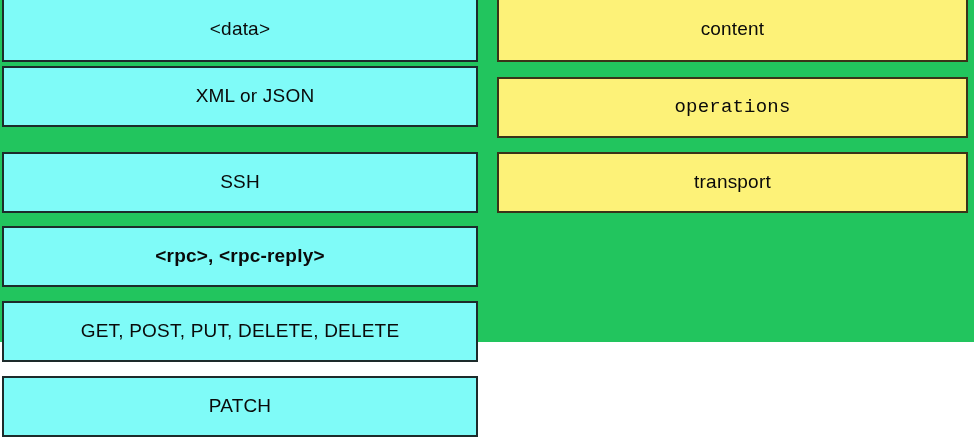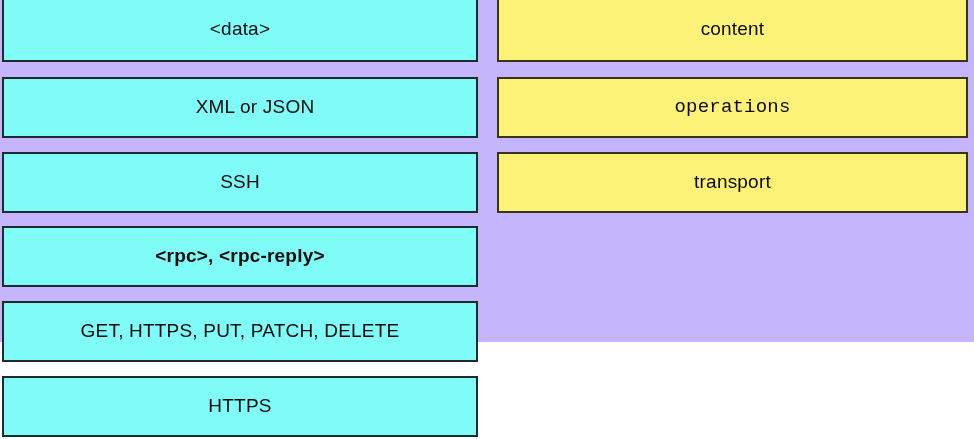--- a/index.html
+++ b/index.html
@@ -11,21 +11,21 @@
   body {
     width: 974px;
     height: 439px;
     font-family: "Liberation Sans", sans-serif;
     overflow: hidden;
   }
   .diagram {
     position: relative;
     width: 974px;
     height: 342px;
-    background: #c4b5fd;
+    background: #22c55e;
   }
   .column {
     position: absolute;
     top: 0;
   }
   .col-left  { left: 0px;   width: 480px; }
   .col-right { left: 497px; width: 472px; }
 
   .layer-box {
     position: absolute;
@@ -58,38 +58,38 @@
 <body>
 
 <div class="diagram">
 
   <div class="column col-left">
 
     <div class="layer-box cyan" style="left:2px; top:-4px; width:476px; height:66px;">
       <span class="box-label">&lt;data&gt;</span>
     </div>
 
-    <div class="layer-box cyan" style="left:2px; top:77px; width:476px; height:61px;padding-left:30px;">
+    <div class="layer-box cyan" style="left:2px; top:66px; width:476px; height:61px;padding-left:30px;">
       <span class="box-label">XML or JSON</span>
     </div>
 
     <div class="layer-box cyan" style="left:2px; top:152px; width:476px; height:61px;">
       <span class="box-label">SSH</span>
     </div>
 
     <div class="layer-box cyan" style="left:2px; top:226px; width:476px; height:61px;font-weight:bold;">
       <span class="box-label">&lt;rpc&gt;, &lt;rpc-reply&gt;</span>
     </div>
 
     <div class="layer-box cyan" style="left:2px; top:301px; width:476px; height:61px;">
-      <span class="box-label">GET, HTTPS, PUT, PATCH, DELETE</span>
+      <span class="box-label">GET, POST, PUT, DELETE, DELETE</span>
     </div>
 
     <div class="layer-box cyan" style="left:2px; top:376px; width:476px; height:61px;">
-      <span class="box-label">HTTPS</span>
+      <span class="box-label">PATCH</span>
     </div>
 
   </div>
 
   <div class="column col-right">
 
     <div class="layer-box yellow" style="left:0px; top:-4px; width:471px; height:66px;">
       <span class="box-label">content</span>
     </div>
 

